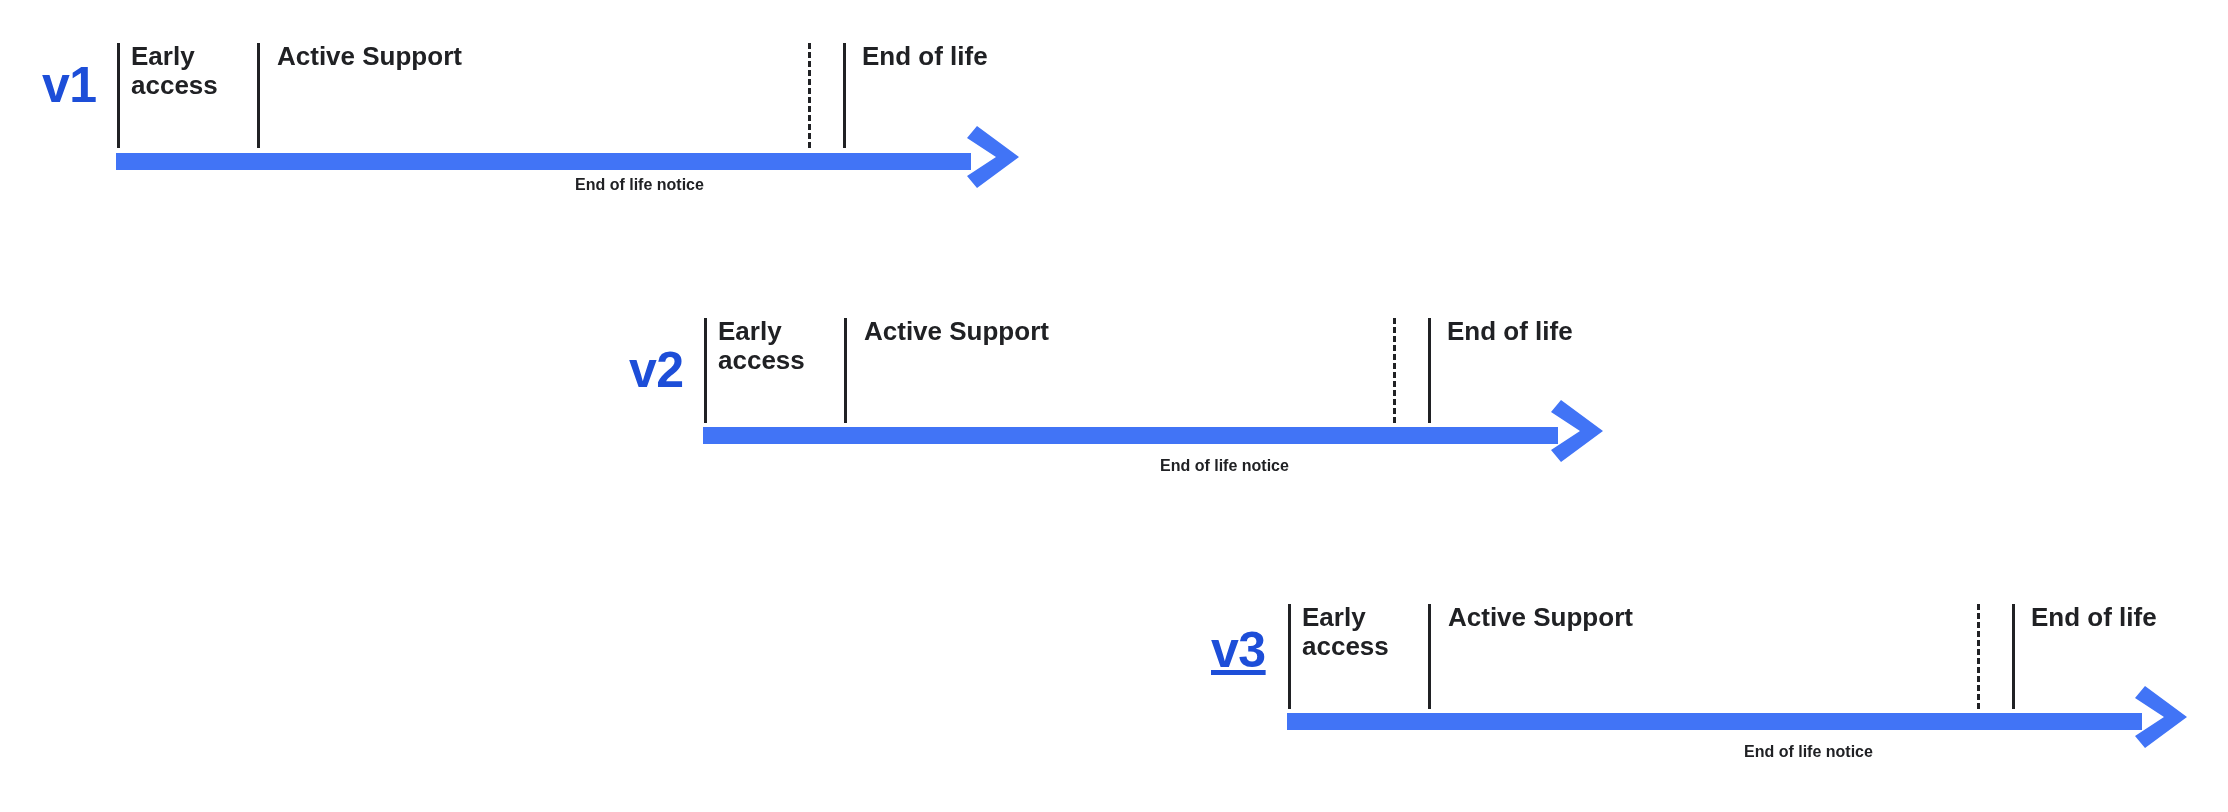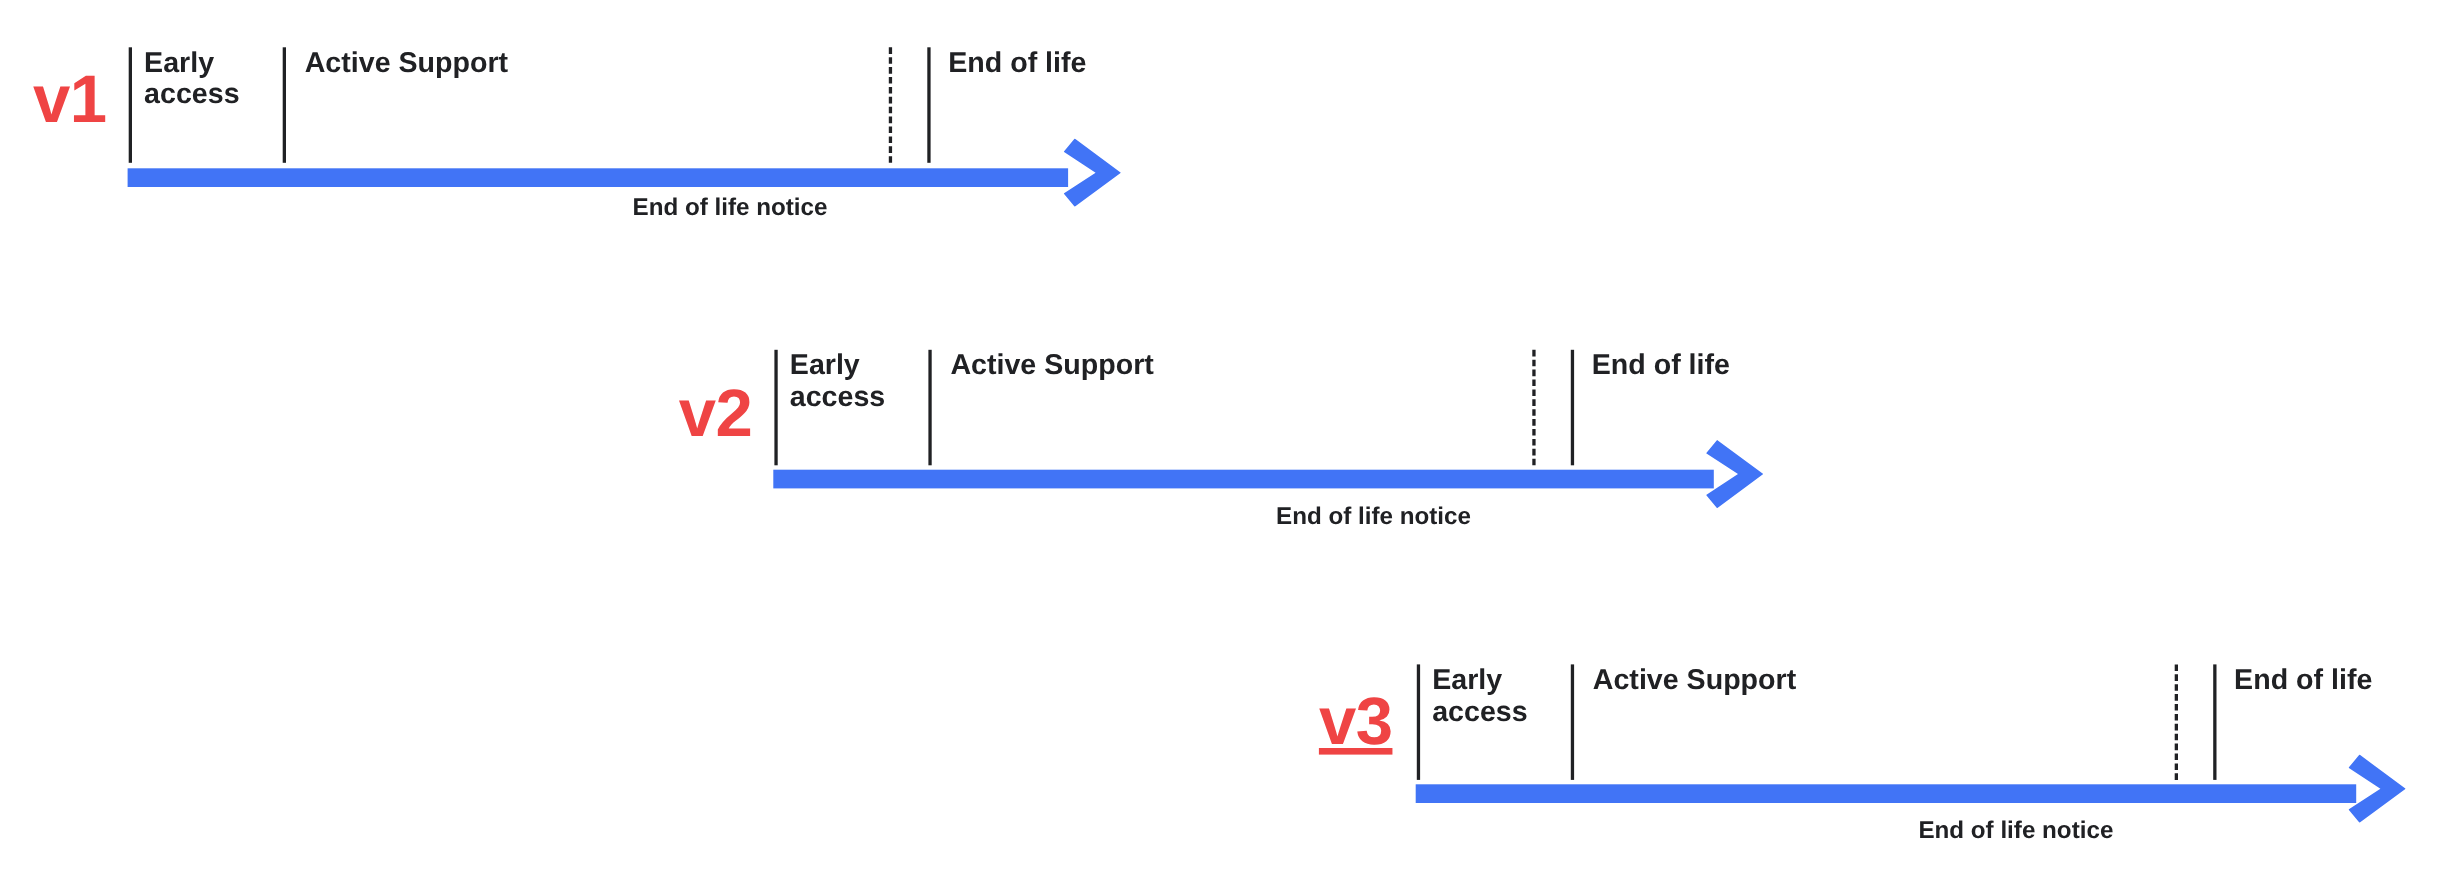--- a/index.html
+++ b/index.html
@@ -16,26 +16,27 @@
     position: relative;
     width: 2228px;
     height: 812px;
     background: #ffffff;
     overflow: hidden;
   }
 
   
   .version-label {
     position: absolute;
-    font-size: 61px;
+    font-size: 50px;
     font-weight: 700;
     line-height: 1;
     letter-spacing: -0.5px;
-    color: #ef4444;
+    color: #1d4ed8;
     white-space: nowrap;
+    margin-left: 12px;
   }
 
   
   .divider {
     position: absolute;
     width: 3px;
     background: #202124;
   }
 
   
@@ -62,21 +63,21 @@
   .phase-label {
     position: absolute;
     font-size: 26px;
     font-weight: 700;
     line-height: 1.12;
     color: #202124;
     white-space: pre-line;
   }
   .notice-label {
     position: absolute;
-    font-size: 22px;
+    font-size: 16px;
     font-weight: 700;
     line-height: 1.12;
     color: #202124;
     white-space: nowrap;
   }
 </style>
 </head>
 <body>
 
 <div id="canvas">

